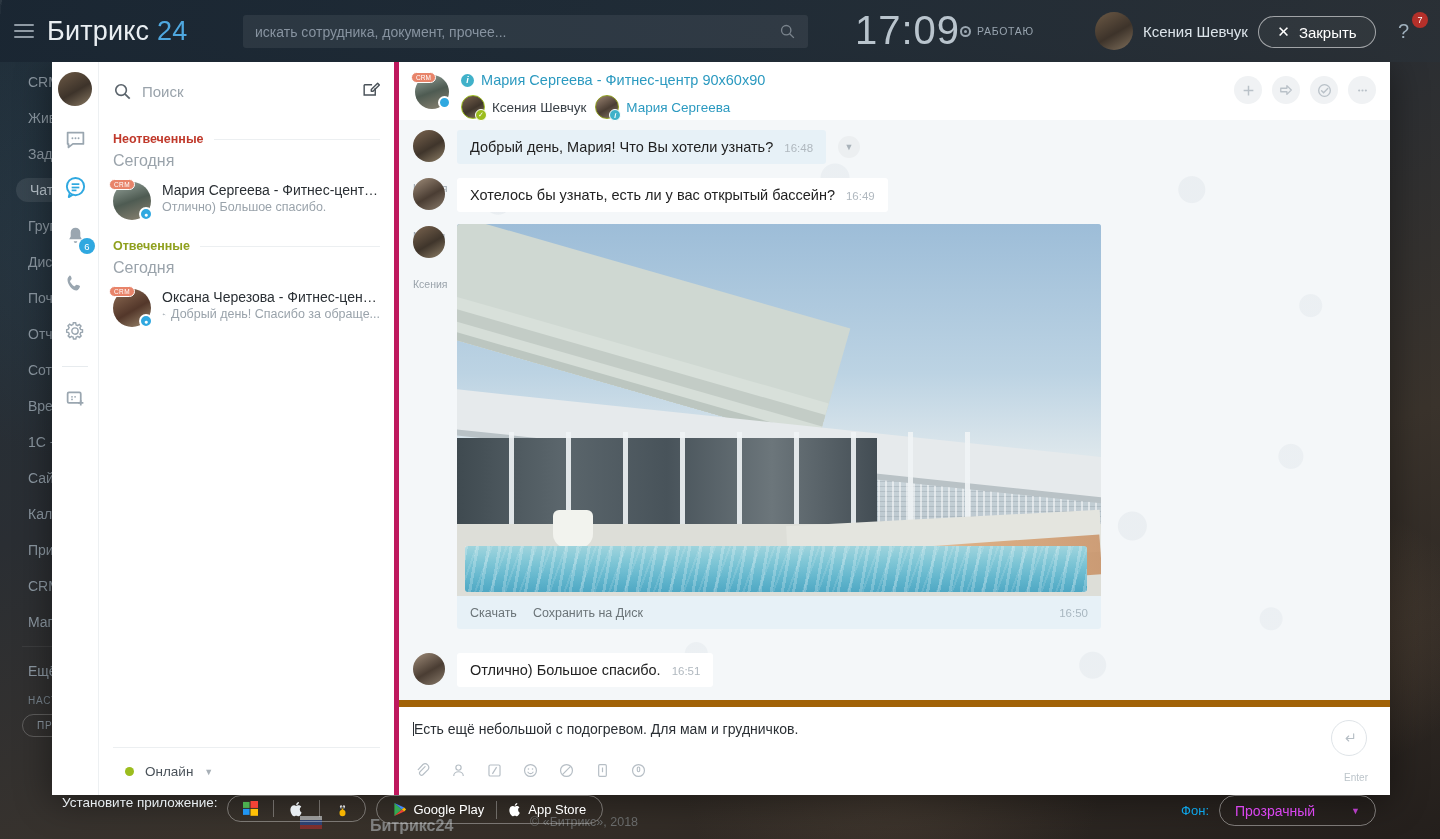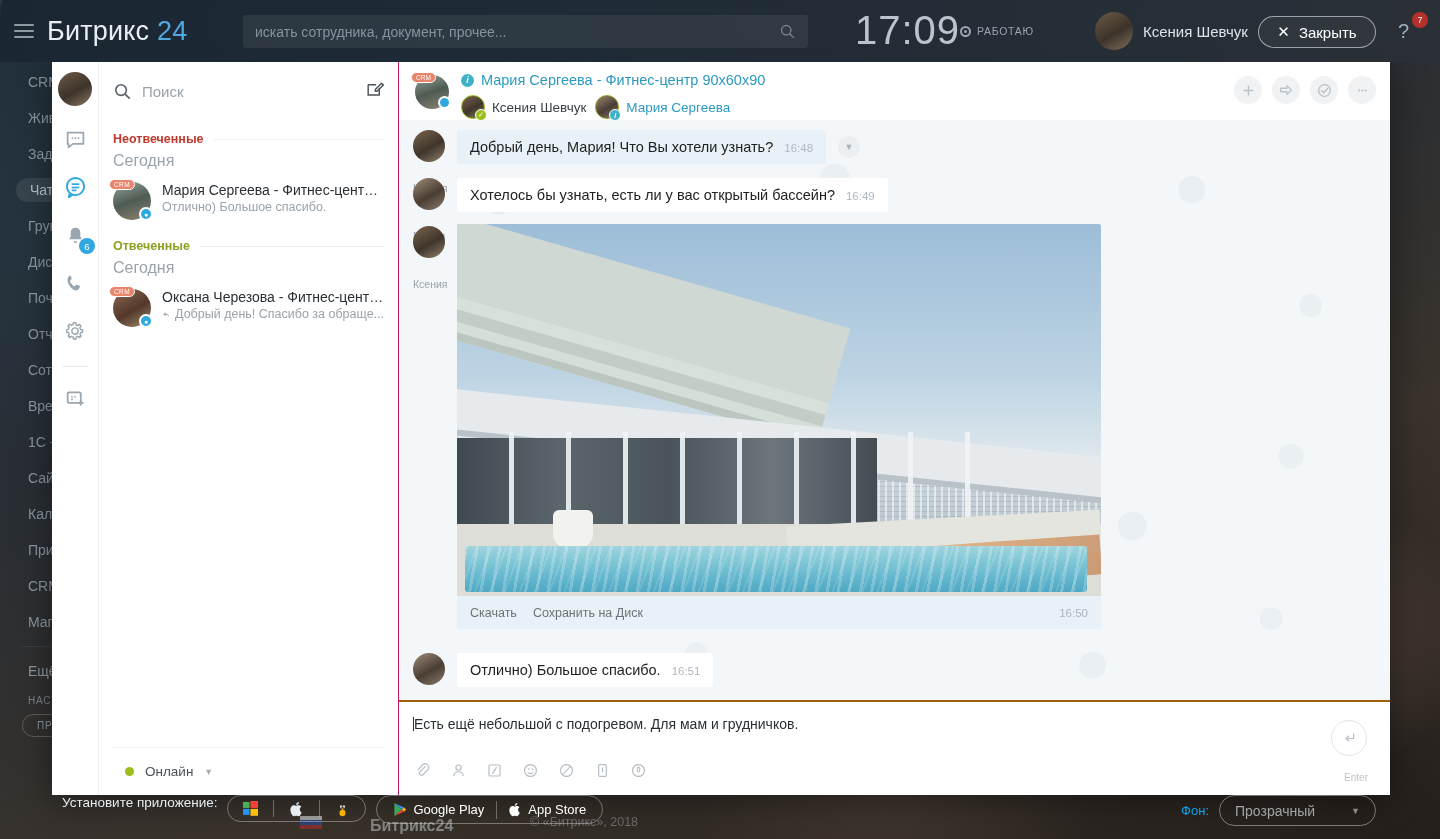--- a/index.html
+++ b/index.html
@@ -101,21 +101,21 @@
   .rail-av { width:34px;height:34px;border-radius:50%;overflow:hidden;margin-bottom:16px;
     background:linear-gradient(150deg,#6d5a46,#3d332a 55%,#8a7a64);}
   .rail-btn { width:34px;height:34px;margin-bottom:14px;display:flex;align-items:center;justify-content:center;
     position:relative;cursor:pointer;color:#9aa6b0;}
   .rail-btn.active { color:#2fa8e0; }
   .rail-badge { position:absolute; right:-3px; bottom:-2px; min-width:16px;height:16px;border-radius:8px;
     background:#2fa8e0;color:#fff;font-size:9.5px;display:flex;align-items:center;justify-content:center;padding:0 4px;}
   .rail-sep { width:26px;height:1px;background:#e7ebee;margin:4px 0 14px; }
 
   
-  .chatlist { width:300px; background:#fff; border-right:1px solid #be185d; display:flex; flex-direction:column; }
+  .chatlist { width:300px; background:#fff; border-right:5px solid #be185d; display:flex; flex-direction:column; }
   .cl-search { height:58px; display:flex; align-items:center; padding:0 14px; gap:10px; }
   .cl-search input { flex:1; border:none;outline:none;font-size:15px;color:#333;font-family:inherit; }
   .cl-search input::placeholder{color:#9aa3ab;}
   .cl-compose { color:#4a5259; cursor:pointer; }
   .cl-body { flex:1; overflow:hidden; padding-top:4px;}
   .cl-sect { display:flex; align-items:center; gap:10px; padding: 8px 14px 2px; }
   .cl-sect .t { font-size:12.5px; font-weight:bold; }
   .cl-sect .t.red { color:#c0392b; }
   .cl-sect .t.olive { color:#8fa01e; }
   .cl-sect .rule { flex:1; height:1px; background:#eceff1; }
@@ -230,21 +230,21 @@
     background: repeating-linear-gradient(100deg, rgba(255,255,255,.22) 0 3px, transparent 3px 11px),
                 repeating-linear-gradient(-70deg, rgba(255,255,255,.12) 0 2px, transparent 2px 14px);}
   .ph-veg { position:absolute; right:0; top:318px; width:220px; height:40px;
     background: linear-gradient(90deg, transparent, rgba(214,132,60,.55) 40%, rgba(190,110,50,.6)); transform: rotate(-4deg); }
   .ph-vase { position:absolute; left:96px; top:286px; width:40px;height:38px;border-radius:6px 6px 14px 14px;background:#f2f3ee; }
   .file-foot { height:33px; display:flex; align-items:center; gap:16px; padding: 0 13px; position:relative; }
   .file-foot a { font-size:12.5px; color:#6b7478; text-decoration:none; cursor:pointer;text-align:right; }
   .file-foot .tm { position:absolute; right:13px; font-size:11.5px; color:#a9b7c0; }
 
   
-  .composer { background:#fff; border-top:2px solid #a16207; height:95px; position:relative; }
+  .composer { background:#fff; border-top:7px solid #a16207; height:95px; position:relative; }
   .cmp-text { padding: 14px 90px 0 14px; font-size:14px; color:#2a2f34; }
   .cmp-caret { display:inline-block; width:1px; height:14px; background:#2a2f34; vertical-align:-2px; }
   .cmp-tools { position:absolute; left:10px; bottom:12px; display:flex; gap:10px; color:#b6bec5; }
   .cmp-tool { width:26px;height:26px;display:flex;align-items:center;justify-content:center;cursor:pointer; }
   .cmp-send { position:absolute; right:22px; bottom:12px; width:38px; text-align:center; }
   .cmp-send .ring { width:36px;height:36px;border-radius:50%;border:1px solid #dfe4e8;display:flex;
     align-items:center;justify-content:center;color:#b6bec5;margin:0 auto;cursor:pointer;}
   .cmp-send .lbl { font-size:10px; color:#bcc4ca; margin-top:16px;text-align:right; }
 
   
@@ -257,21 +257,21 @@
   .bb-os .dv { width:1px; height:17px; background:rgba(255,255,255,.3); }
   .bb-store { margin-left:10px; height:29px; border:1px solid rgba(255,255,255,.35); border-radius:15px;
     display:flex; align-items:center; padding: 0 4px; }
   .bb-store .st { display:flex; align-items:center; gap:6px; padding: 0 12px; color:#fff; font-size:13px; cursor:pointer; }
   .bb-links { margin-left:28px; display:flex; align-items:center; gap:0; color:#8e9aa4; font-size:12.5px; }
   .bb-links span.lk { padding: 0 13px; cursor:pointer; }
   .bb-links span.sep { width:1px; height:15px; background:rgba(255,255,255,.2); }
   .bb-right { margin-left:auto; margin-right:64px; display:flex; align-items:center; gap:10px; }
   .bb-right .fon { color:#0ea5e9; font-size:13px; }
   .bb-select { height:31px; min-width:148px; border:1px solid rgba(255,255,255,.4); border-radius:16px;
-    display:flex; align-items:center; justify-content:space-between; padding: 2px 15px; color:#a3a3a3; font-size:14px; cursor:pointer;gap:36px;}
+    display:flex; align-items:center; justify-content:space-between; padding: 2px 15px; color:#d946ef; font-size:14px; cursor:pointer;gap:36px;}
   .bb-select .cv { font-size:9px; opacity:.8; }
   .b24mark { position:absolute; left:370px; bottom:4px; font-size:16px; color:rgba(210,218,224,.5); font-weight:bold; }
   .copyr { position:absolute; left:530px; bottom:10px; font-size:12.5px; color:rgba(180,190,198,.45); }
   .flagmark { position:absolute; left:300px; bottom:10px; width:22px; height:13px;
     background: linear-gradient(#e9edf0 0 33%, #2a52a8 33% 66%, #b03030 66% 100%); opacity:.6; }
 </style>
 </head>
 <body>
 
 <div id="app">

